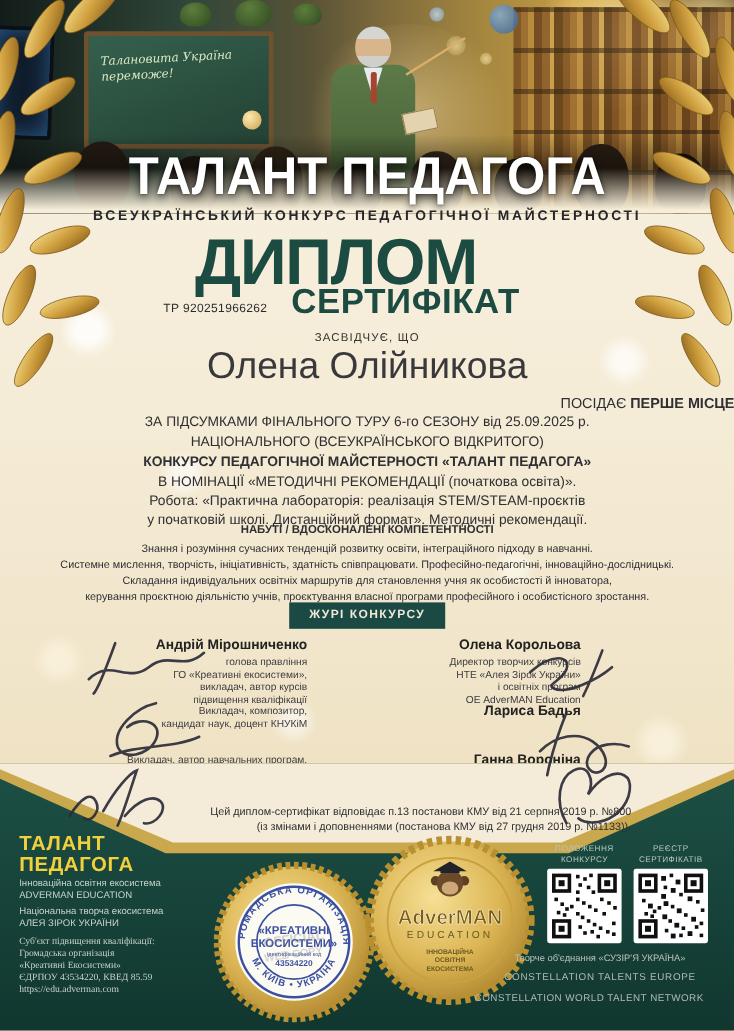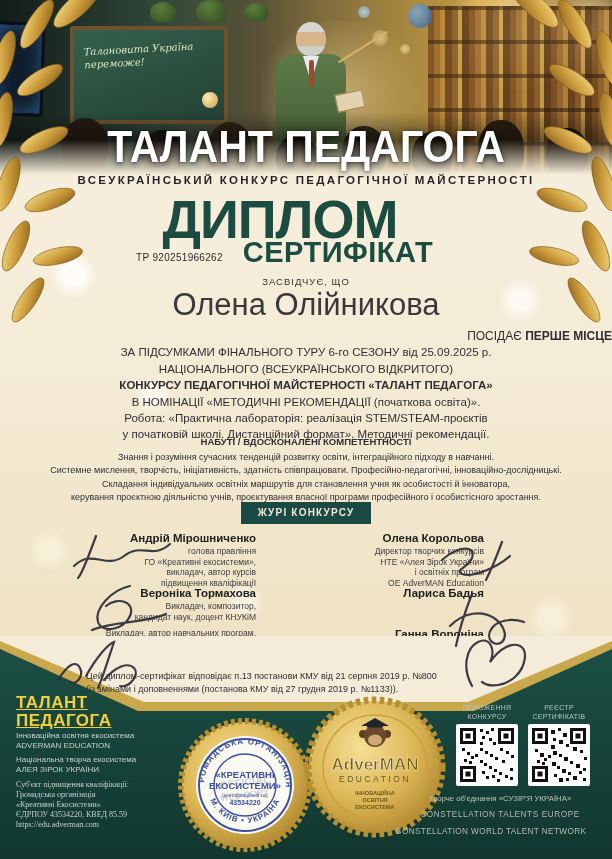--- a/index.html
+++ b/index.html
@@ -86,27 +86,27 @@
   .jury-badge span{display:inline-block;background:#1b4a44;color:#efe8d6;font-size:10px;font-weight:700;
       letter-spacing:1.2px;padding:5px 17px 6px;}
   .jcell{position:absolute;width:200px;}
   .jcell .nm{font-size:11.5px;font-weight:700;color:#222;margin-bottom:2px;}
   .jcell .rl{font-size:8.5px;line-height:10.6px;color:#3d3d41;white-space:pre-line;}
   .jl{left:56px;text-align:right;}
   .jr{left:284px;text-align:right;}
   .sig{position:absolute;z-index:4;}
   .sig path{fill:none;stroke:#2d2d3a;stroke-width:2.2;stroke-linecap:round;opacity:.92;}
   
-  .statement{position:absolute;left:86px;top:670px;width:440px;z-index:8;text-align:left;
+  .statement{position:absolute;left:86px;top:670px;width:440px;z-index:8;text-align:right;
       color:#2f2f33;font-size:9px;line-height:12.5px;}
   
   .footer{position:absolute;left:0;top:636px;width:612px;height:223px;}
   .footer .shape{position:absolute;left:0;top:0;}
   .f-brand{position:absolute;left:16px;top:58px;color:#f2cf3c;font-size:17px;font-weight:700;
-      line-height:18px;white-space:pre-line;letter-spacing:.5px;text-decoration:underline;}
+      line-height:18px;white-space:pre-line;letter-spacing:.5px;}
   .f-p{position:absolute;left:16px;color:#c6d2cb;font-size:8px;line-height:10px;white-space:pre-line;}
   .qr-label{position:absolute;color:#b9c7c0;font-size:6.8px;line-height:8.5px;text-align:center;width:70px;
       white-space:pre-line;letter-spacing:.4px;}
   .qr{position:absolute;width:62px;height:62px;background:#fff;border-radius:2px;}
   .f-org{position:absolute;left:388px;top:158px;width:224px;text-align:center;color:#b9c3bd;font-size:7.8px;}
   .f-c1{position:absolute;left:388px;top:174px;width:224px;text-align:center;color:#aebab3;font-size:8.2px;letter-spacing:.6px;}
   .f-c2{position:absolute;left:370px;top:191px;width:242px;text-align:center;color:#aebab3;font-size:8.2px;letter-spacing:.4px;}
   .seal{position:absolute;}
 </style>
 </head>
@@ -229,21 +229,20 @@
   <div class="jury-badge"><span>ЖУРІ КОНКУРСУ</span></div>
 
   <div class="jcell jl" style="top:532px;">
     <div class="nm">Андрій Мірошниченко</div>
     <div class="rl">голова правління
 ГО «Креативні екосистеми»,
 викладач, автор курсів
 підвищення кваліфікації</div>
   </div>
   <div class="jcell jl" style="top:587px;">
-    <div class="nm">Вероніка Тормахова</div>
     <div class="rl">Викладач, композитор,
 кандидат наук, доцент КНУКіМ</div>
   </div>
   <div class="jcell jl" style="top:628px;">
     <div class="rl">Викладач, автор навчальних програм,
 стипендіат премії Гете Інституту,
 призер видавництва Hüber</div>
   </div>
   <div class="jcell jr" style="top:532px;">
     <div class="nm">Олена Корольова</div>

